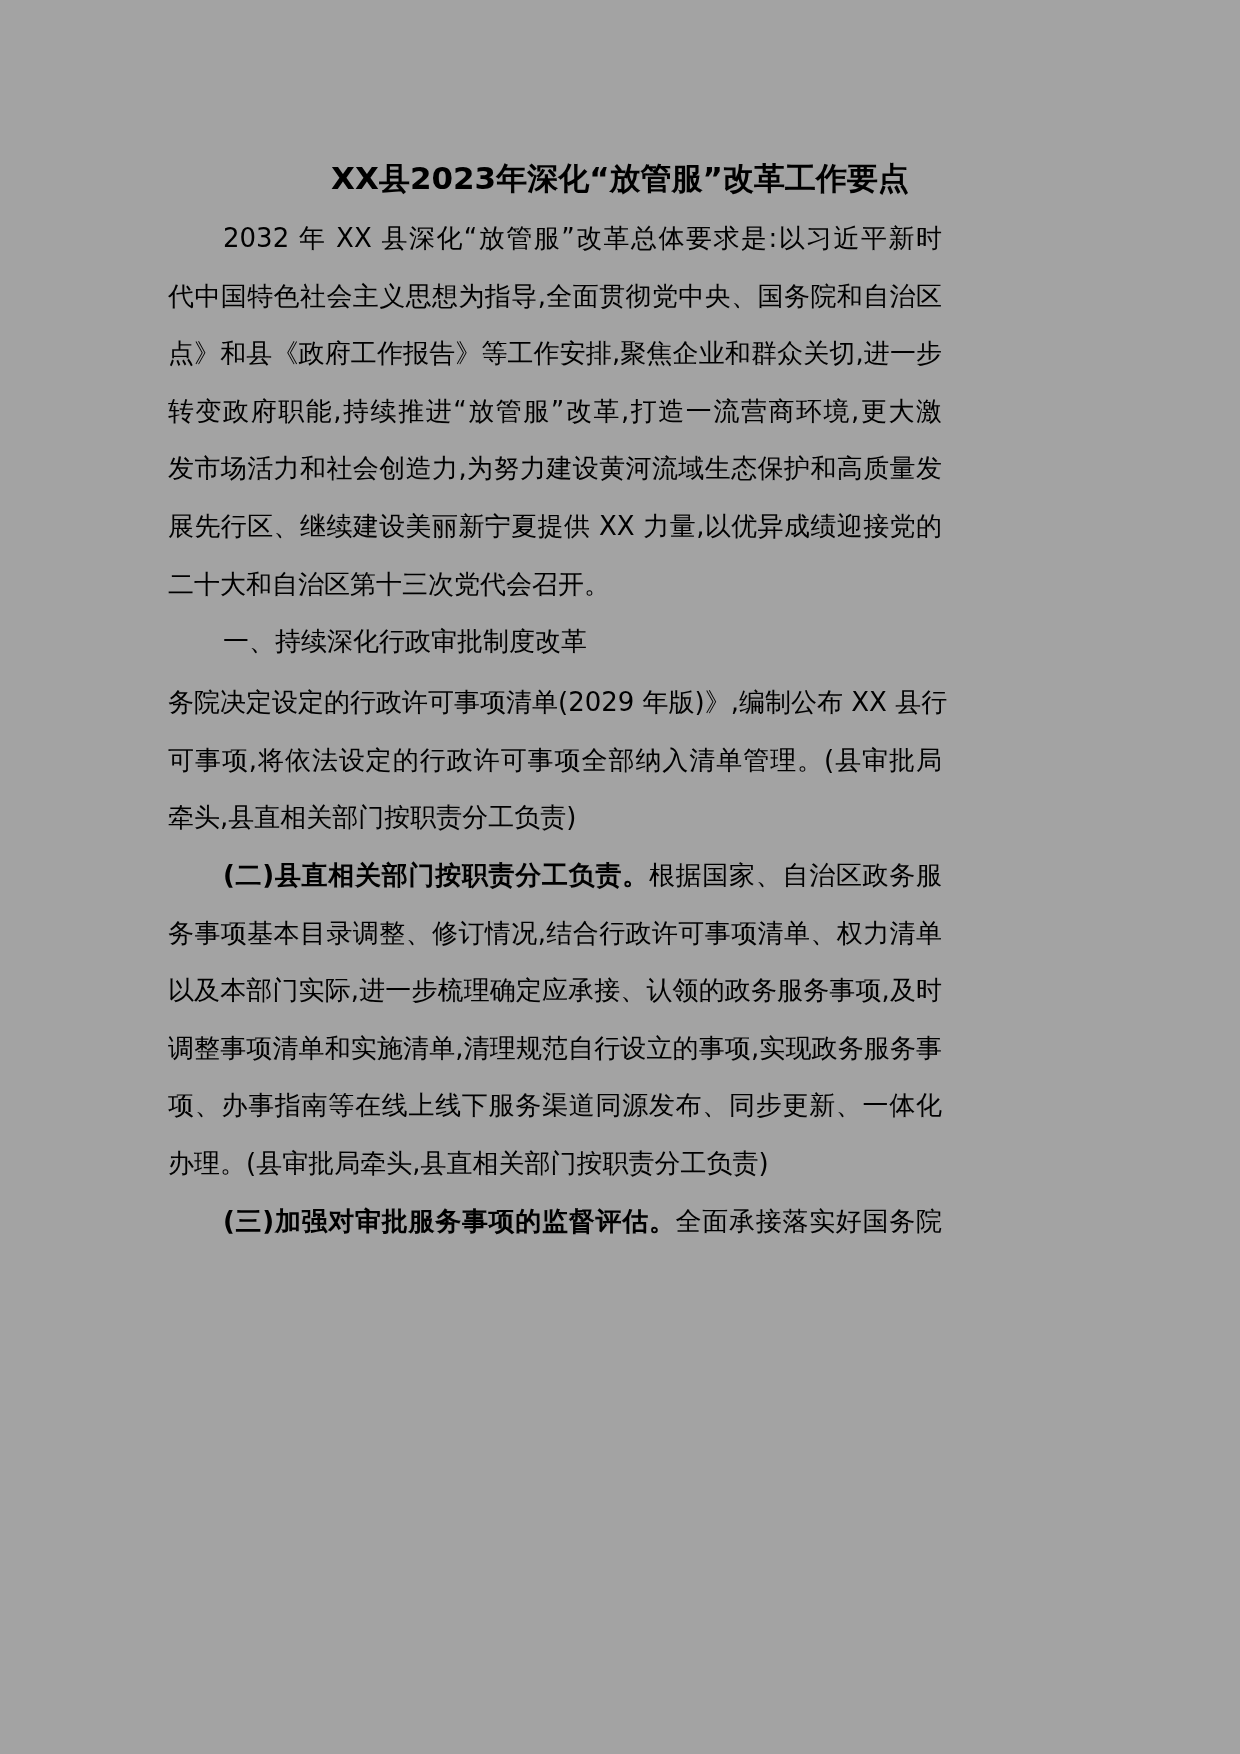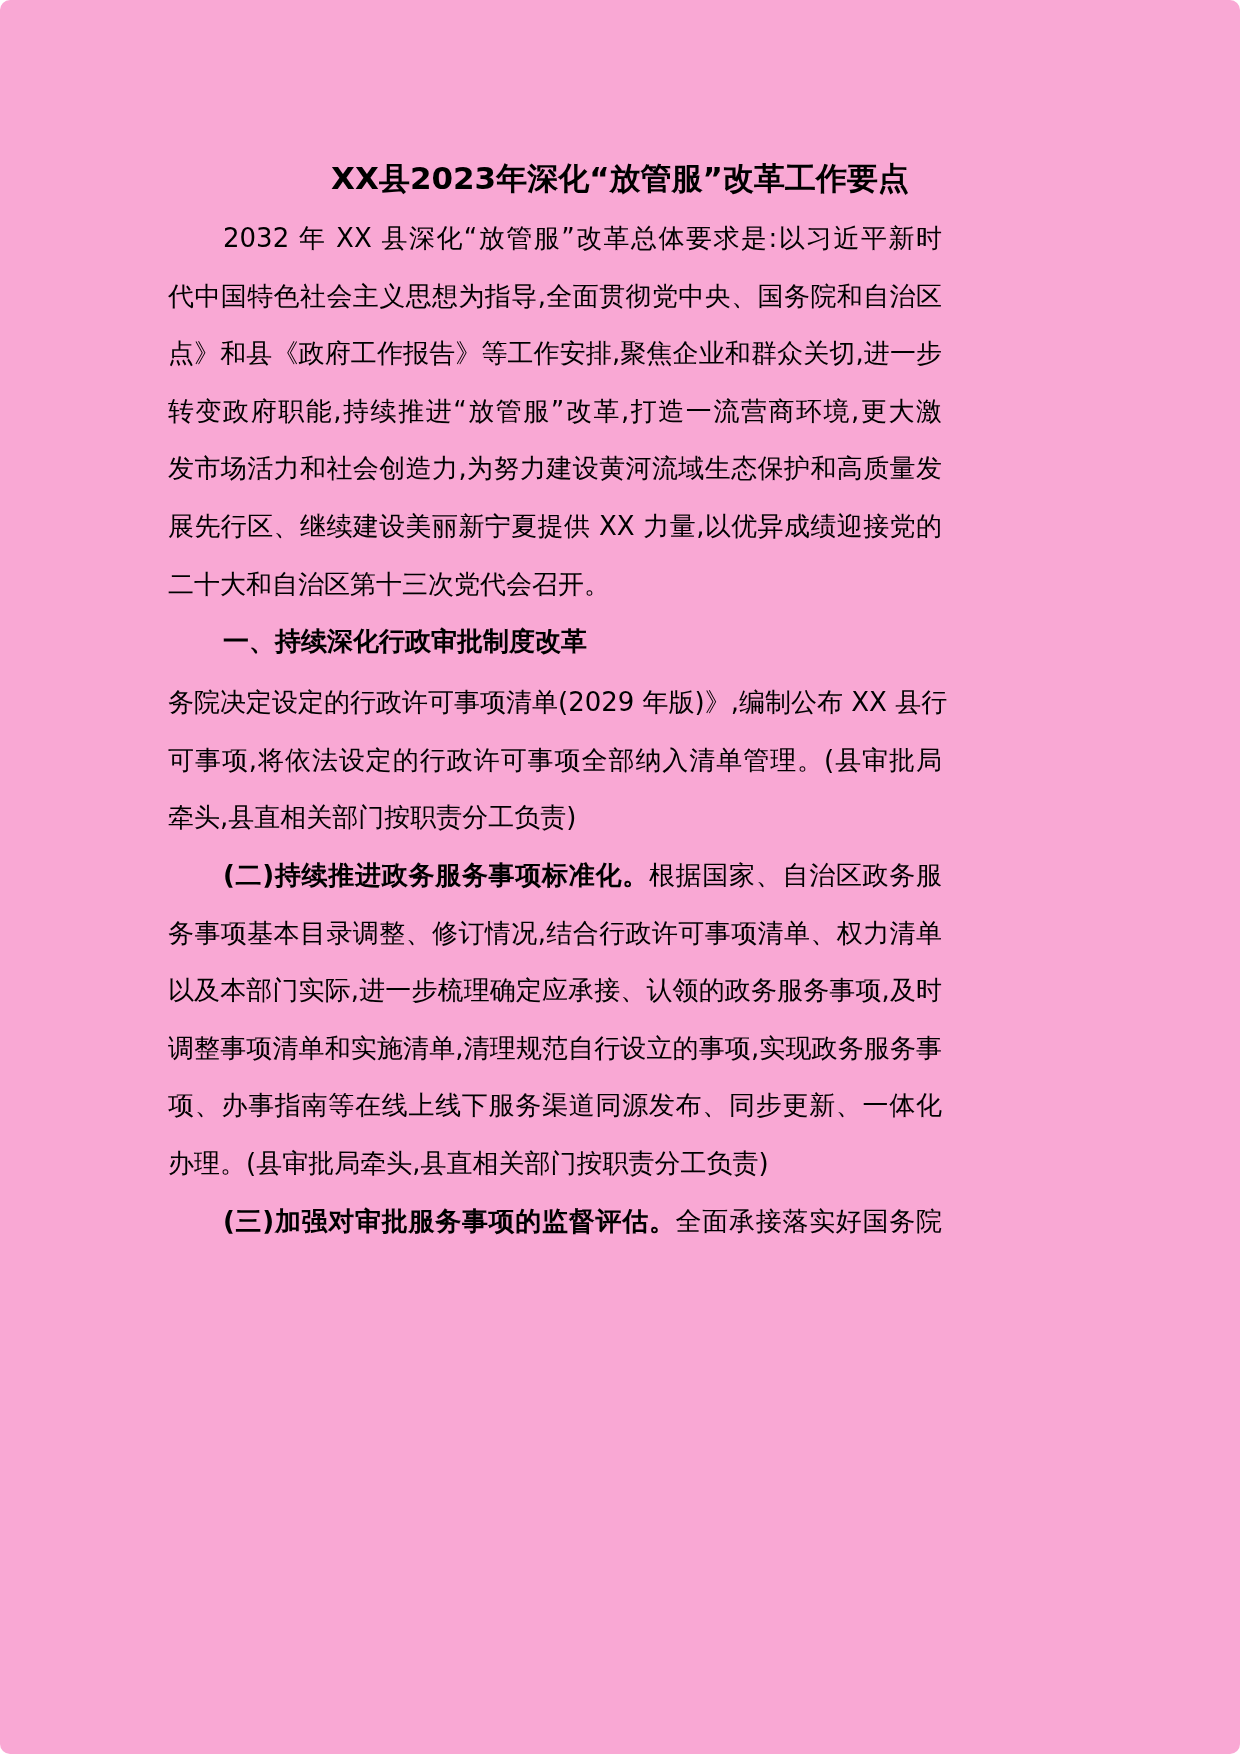--- a/index.html
+++ b/index.html
@@ -1,26 +1,26 @@
 <!DOCTYPE html>
 <html><head>
 <meta charset="utf-8">
 <style>
   html, body { margin: 0; padding: 0; background: #ffffff; }
   body { width: 1240px; height: 1754px; position: relative; overflow: hidden;
          font-family: "DejaVu Sans", "Liberation Sans", sans-serif; color: #000; }
-  .page { position: absolute; left: 0; top: 0; width: 1240px; height: 1754px; background: #f9a8d4; border-radius: 10px; }
+  .page { position: absolute; left: 0; top: 0; width: 1240px; height: 1754px; background: #a3a3a3; }
   .title { position: absolute; left: 0; width: 1240px; top: 158px; text-align: center;
            font-size: 31px; font-weight: bold; line-height: 40px; letter-spacing: 0px; }
   .body { position: absolute; left: 168px; top: 218px; width: 774px; }
   .line { height: 57.6px; line-height: 40px; font-size: 26px; white-space: nowrap;
           text-align: justify; text-align-last: justify; overflow: visible; }
   .line.last { text-align-last: left; }
   .line.indent { padding-left: 55px; }
-  .line.heading { font-weight: bold; text-align-last: left; height: 61px; }
+  .line.heading { font-weight: normal; text-align-last: left; height: 61px; }
   .b { font-weight: bold; }
 </style>
 </head>
 <body>
 
 <div class="page">
   <div class="title">XX县2023年深化“放管服”改革工作要点</div>
 
   <div class="body">
 
@@ -36,21 +36,21 @@
 
     <div class="line indent heading">一、持续深化行政审批制度改革</div>
 
     <div>
       <div class="line">务院决定设定的行政许可事项清单(2029 年版)》,编制公布 XX 县行</div>
       <div class="line">可事项,将依法设定的行政许可事项全部纳入清单管理。(县审批局</div>
       <div class="line last">牵头,县直相关部门按职责分工负责)</div>
     </div>
 
     <div>
-      <div class="line indent"><span class="b">(二)持续推进政务服务事项标准化。</span><span>根据国家、自治区政务服</span></div>
+      <div class="line indent"><span class="b">(二)县直相关部门按职责分工负责。</span><span>根据国家、自治区政务服</span></div>
       <div class="line">务事项基本目录调整、修订情况,结合行政许可事项清单、权力清单</div>
       <div class="line">以及本部门实际,进一步梳理确定应承接、认领的政务服务事项,及时</div>
       <div class="line">调整事项清单和实施清单,清理规范自行设立的事项,实现政务服务事</div>
       <div class="line">项、办事指南等在线上线下服务渠道同源发布、同步更新、一体化</div>
       <div class="line last">办理。(县审批局牵头,县直相关部门按职责分工负责)</div>
     </div>
 
     <div>
       <div class="line indent"><span class="b">(三)加强对审批服务事项的监督评估。</span><span>全面承接落实好国务院</span></div>
     </div>

